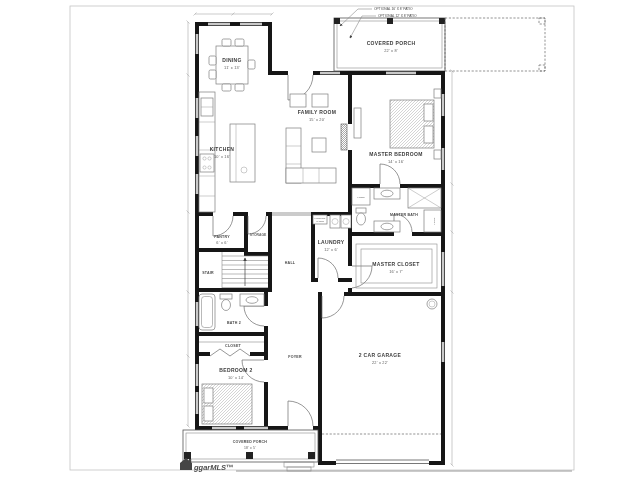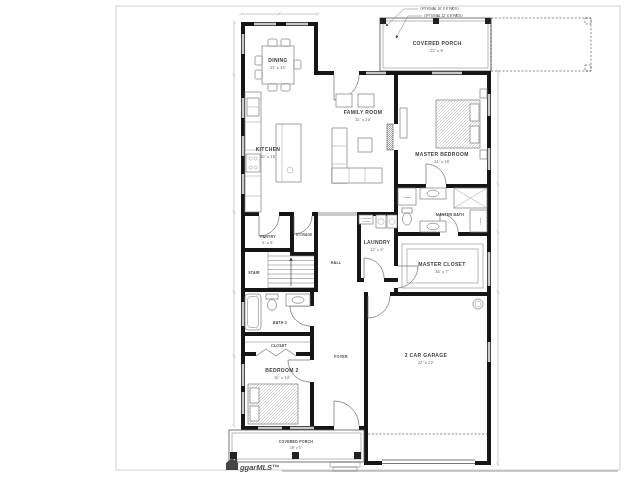--- a/index.html
+++ b/index.html
@@ -1,16 +1,16 @@
 <!DOCTYPE html>
 <html><head>
 <meta charset="utf-8">
 <style>
   html,body{margin:0;padding:0;background:#ffffff;}
-  .stage{position:relative;width:576px;height:480px;background:#fff;overflow:hidden;padding-left:46px;}
+  .stage{position:relative;width:576px;height:480px;background:#fff;overflow:hidden;}
   svg{display:block;font-family:"Liberation Sans", sans-serif;}
   .wall{fill:#161616;}
   .win{fill:#c9c9c9;}
   .thin{stroke:#555;stroke-width:0.8;fill:none;}
   .lite{stroke:#8a8a8a;stroke-width:0.6;fill:none;}
   .furn{stroke:#7d7d7d;stroke-width:0.7;fill:#ffffff;}
   .furnline{stroke:#9a9a9a;stroke-width:0.5;fill:none;}
   .door{stroke:#6a6a6a;stroke-width:0.7;fill:none;}
   .dash{stroke:#666;stroke-width:0.7;fill:none;stroke-dasharray:2.2,1.6;}
   .dim{stroke:#a8a8a8;stroke-width:0.6;fill:none;}

